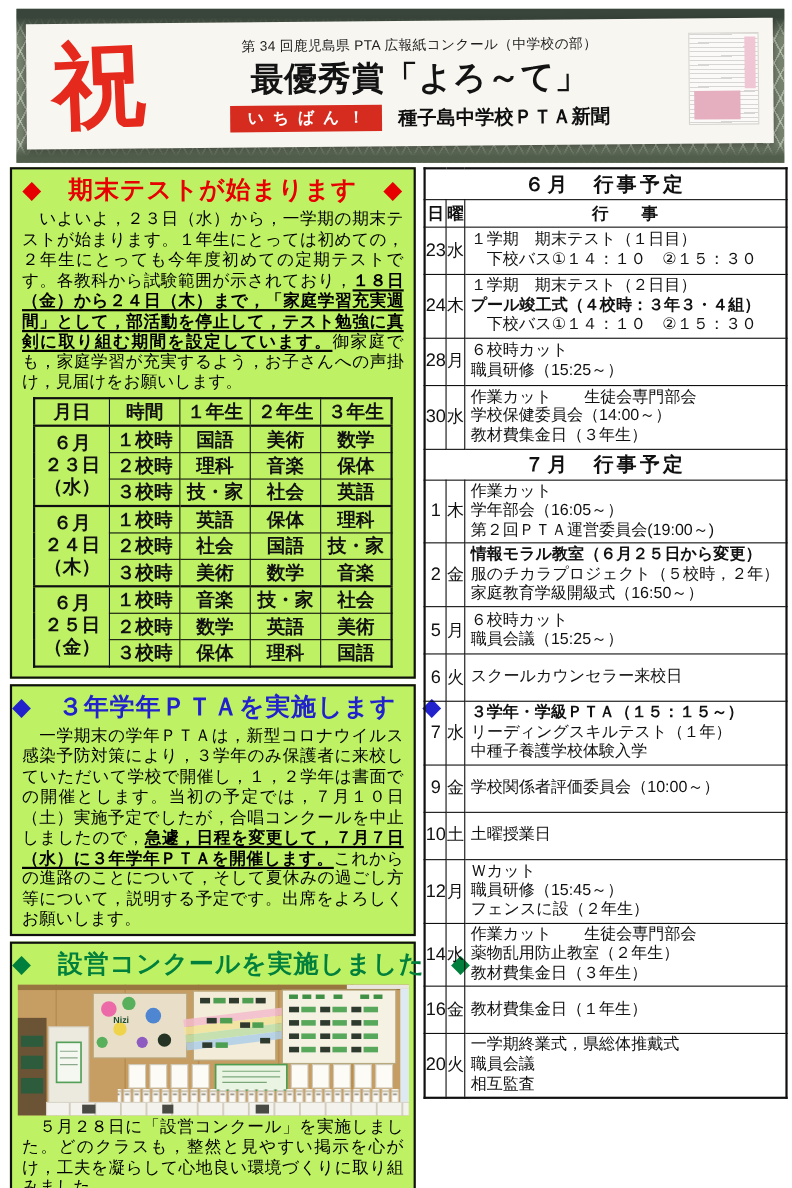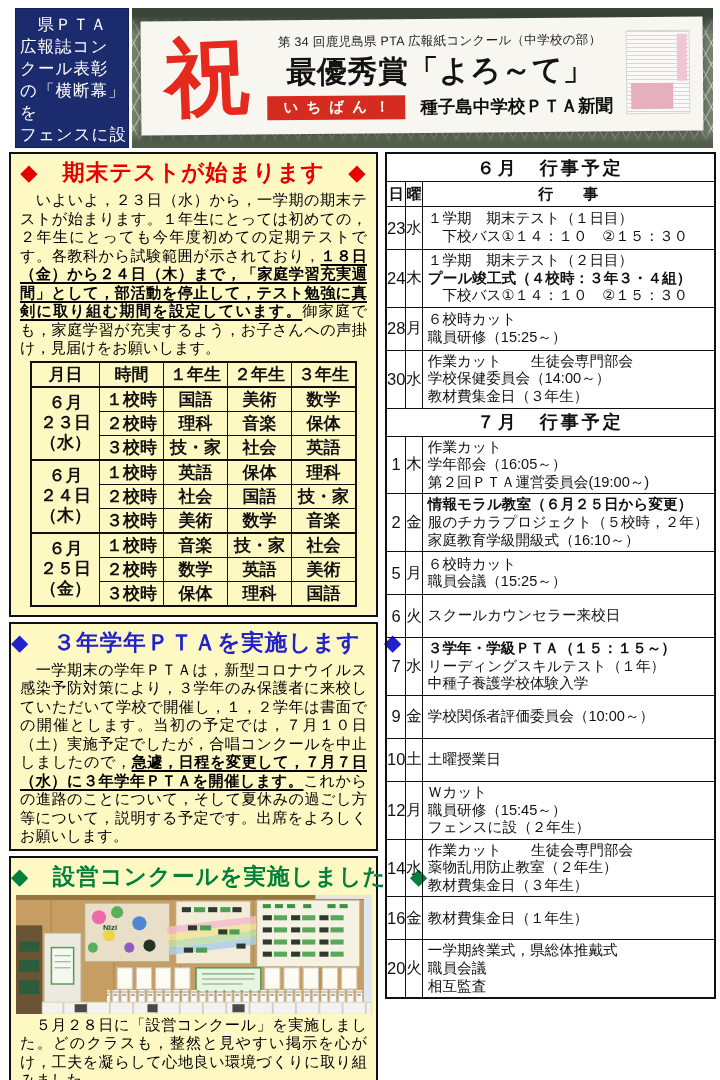--- a/index.html
+++ b/index.html
@@ -53,21 +53,21 @@
     border:1px solid #d8d5cf;
   }
   .np-strip{position:absolute;right:2px;top:3px;bottom:32px;width:10px;background:#f0c6d4;}
   .np-photo{position:absolute;left:4px;right:16px;bottom:4px;height:26px;background:#e5afbf;}
 
   
   .columns{display:flex;gap:7px;margin-top:4px;margin-left:2px;}
   .left-col{width:369px;}
   .right-col{flex:1;}
 
-  .sec{border:2px solid #101010;box-sizing:border-box;margin-bottom:5px;background:#fef9c3;}
+  .sec{border:2px solid #101010;box-sizing:border-box;margin-bottom:5px;background:#bef264;}
   .sec-title{
     text-align:center;font-weight:800;font-size:22.5px;letter-spacing:1px;
     padding:3px 0 1px;white-space:nowrap;
   }
   .para{
     font-family:"Liberation Serif","DejaVu Serif",serif;
     font-size:15.2px;line-height:18.5px;text-align:justify;
     margin:2px 9px 3px;color:#000;
   }
   .em{
@@ -104,28 +104,20 @@
   .ev-line{font-size:14.6px;line-height:17.6px;white-space:nowrap;}
   .ev-line.b{font-weight:700;}
   tr.ev2{height:43px;} tr.ev3{height:57px;}
 </style>
 </head>
 <body>
 
 <div class="page">
 
   <div class="topbar">
-    <div class="caption-box">
-        <div class="cap-line">　県ＰＴＡ</div>
-        <div class="cap-line">広報誌コン</div>
-        <div class="cap-line">クール表彰</div>
-        <div class="cap-line">の「横断幕」</div>
-        <div class="cap-line">を</div>
-        <div class="cap-line">フェンスに設</div>
-      </div>
     <div class="banner-photo">
       <div class="banner-canvas">
         <div class="shuku">祝</div>
         <div class="banner-mid">
           <div class="banner-sub">第 34 回鹿児島県 PTA 広報紙コンクール（中学校の部）</div>
           <div class="banner-main">最優秀賞「よろ～て」</div>
           <div class="banner-foot">
             <span class="ichiban">いちばん！</span>
             <span class="org">種子島中学校ＰＴＡ新聞</span>
           </div>
@@ -437,21 +429,21 @@
                 <div class="ev-line">学年部会（16:05～）</div>
                 <div class="ev-line">第２回ＰＴＡ運営委員会(19:00～)</div>
               </td>
             </tr>
             <tr class="ev3">
               <td class="day">2</td>
               <td class="week">金</td>
               <td class="ev">
                 <div class="ev-line b">情報モラル教室（６月２５日から変更）</div>
                 <div class="ev-line">服のチカラプロジェクト（５校時，２年）</div>
-                <div class="ev-line">家庭教育学級開級式（16:10～）</div>
+                <div class="ev-line">家庭教育学級開級式（16:50～）</div>
               </td>
             </tr>
             <tr class="ev2">
               <td class="day">5</td>
               <td class="week">月</td>
               <td class="ev">
                 <div class="ev-line">６校時カット</div>
                 <div class="ev-line">職員会議（15:25～）</div>
               </td>
             </tr>

